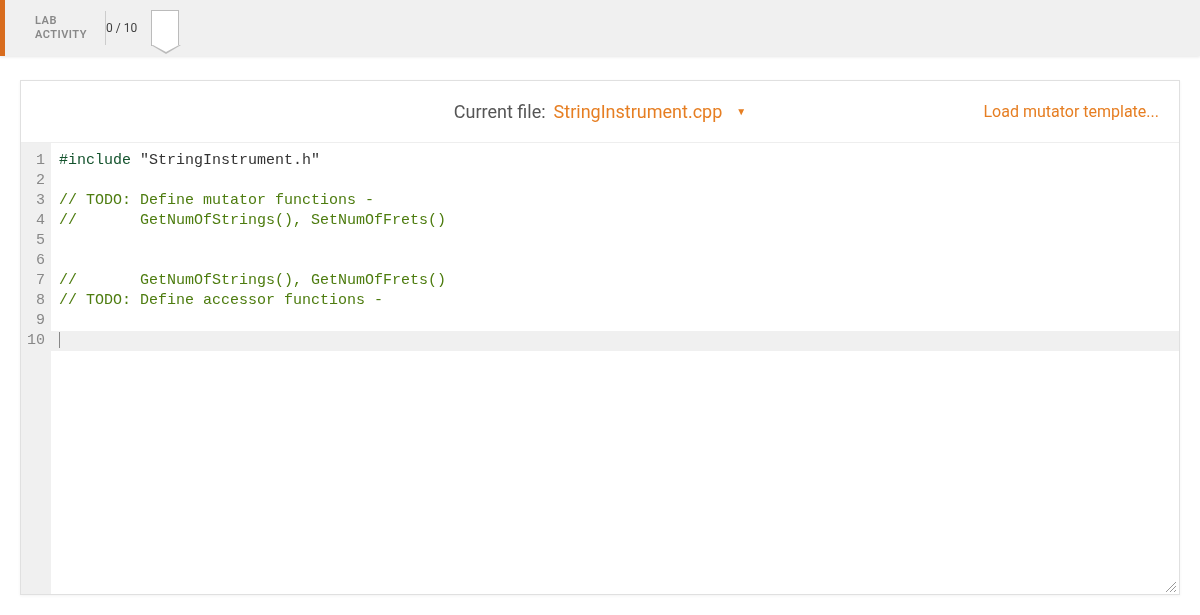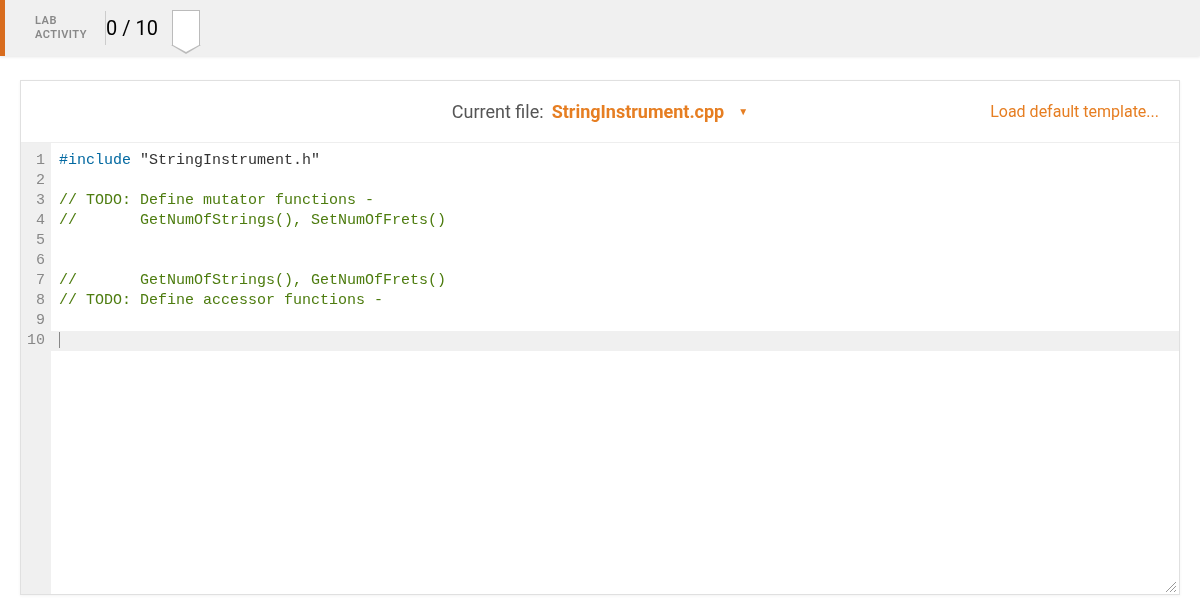--- a/index.html
+++ b/index.html
@@ -37,22 +37,22 @@
       align-items: center;
     }
     .lab-title {
       color: #555;
       font-size: 20px;
       font-weight: 400;
       padding-left: 18px;
       flex: 1;
     }
     .score {
-      color: #000000;
-      font-size: 20px;
+      color: #404040;
+      font-size: 12px;
       font-weight: 400;
       margin-right: 14px;
     }
     .bookmark-icon {
       width: 28px;
       height: 36px;
       border: 1.5px solid #bbb;
       border-bottom: none;
       position: relative;
       background: #fff;
@@ -104,21 +104,21 @@
       display: flex;
       align-items: center;
       gap: 8px;
       font-size: 18px;
     }
     .current-file-label {
       color: #555;
     }
     .current-file-name {
       color: #e67e22;
-      font-weight: 700;
+      font-weight: 400;
     }
     .dropdown-caret {
       color: #e67e22;
       font-size: 10px;
       margin-left: 6px;
     }
     .load-template {
       color: #e67e22;
       font-size: 16px;
       margin-left: auto;
@@ -154,21 +154,21 @@
       white-space: pre;
     }
     .line-highlight {
       position: absolute;
       left: 0;
       right: 0;
       height: 20px;
       background: #f0f0f0;
       z-index: -1;
     }
-    .tok-pp { color: #0369a1; }
+    .tok-pp { color: #14532d; }
     .tok-str { color: #333; }
     .tok-comment { color: #4d7c0f; }
     .cursor {
       border-left: 1px solid #888;
       display: inline-block;
       height: 16px;
       vertical-align: middle;
     }
     .resize-handle {
       position: absolute;
@@ -193,21 +193,21 @@
   <div class="bookmark-icon"></div>
 </div>
 
 <div class="editor-container">
   <div class="editor-header">
     <div class="current-file-wrap">
       <span class="current-file-label">Current file:</span>
       <span class="current-file-name">StringInstrument.cpp</span>
       <span class="dropdown-caret">▼</span>
     </div>
-    <div class="load-template">Load default template...</div>
+    <div class="load-template">Load mutator template...</div>
   </div>
   <div class="code-area">
     <div class="gutter" id="gutter">
         <div>1</div>
         <div>2</div>
         <div>3</div>
         <div>4</div>
         <div>5</div>
         <div>6</div>
         <div>7</div>

